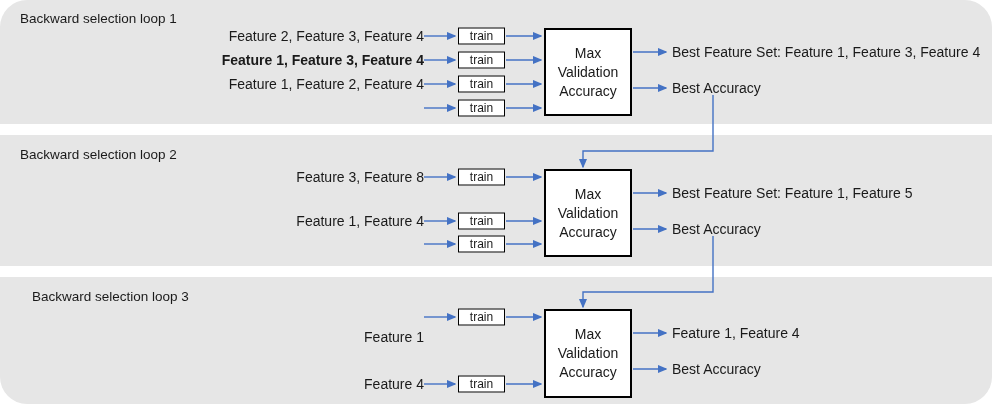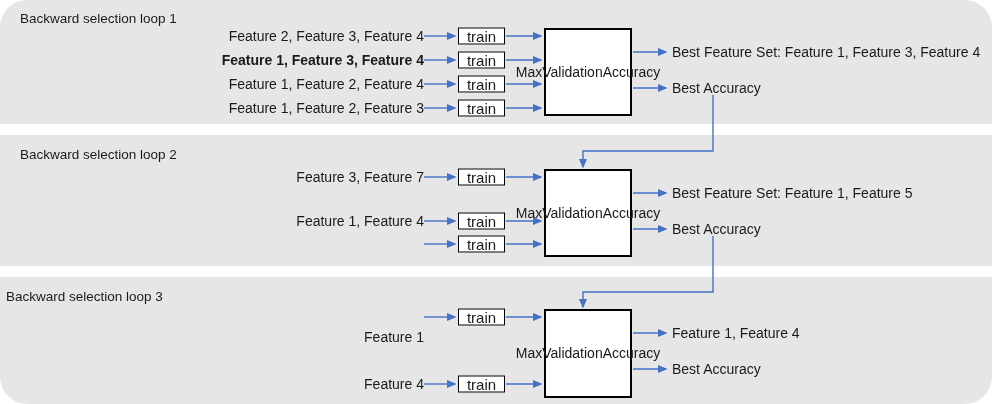--- a/index.html
+++ b/index.html
@@ -55,35 +55,35 @@
     transform: translateY(-50%);
   }
 
   .train-box {
     position: absolute;
     width: 47px;
     height: 17px;
     border: 1px solid #000000;
     background: #ffffff;
     box-sizing: border-box;
-    font-size: 15px;
+    font-size: 12px;
     color: #1a1a1a;
     text-align: center;
     line-height: 15px;
     transform: translateY(-50%);
   }
 
   .mva-box {
     position: absolute;
     width: 88px;
     border: 2px solid #000000;
     background: #ffffff;
     box-sizing: border-box;
     display: flex;
-    flex-direction: row;
+    flex-direction: column;
     align-items: center;
     justify-content: center;
     font-size: 14px;
     color: #1a1a1a;
     line-height: 19px;
     text-align: center;
   }
 
   svg.wires {
     position: absolute;
@@ -149,55 +149,54 @@
 
       <path d="M713,236 L713,292 L583,292 L583,307"></path>
     </g>
   </svg>
 
   <div class="loop-title" style="left:20px; top:12px;">Backward selection loop 1</div>
 
   <div class="feat-label" style="right:568px; top:36px;">Feature 2, Feature 3, Feature 4</div>
   <div class="feat-label" style="right:568px; top:60px;font-weight:bold;">Feature 1, Feature 3, Feature 4</div>
   <div class="feat-label" style="right:568px; top:84px;">Feature 1, Feature 2, Feature 4</div>
-  <div class="feat-label" style="right:568px; top:108px;">Feature 1, Feature 2, Feature 3</div>
 
   <div class="train-box" style="left:458px; top:36px;">train</div>
   <div class="train-box" style="left:458px; top:60px;">train</div>
   <div class="train-box" style="left:458px; top:84px;">train</div>
   <div class="train-box" style="left:458px; top:108px;">train</div>
 
   <div class="mva-box" style="left:544px; top:28px; height:88px;">
     <span>Max</span>
     <span>Validation</span>
     <span>Accuracy</span>
   </div>
 
   <div class="out-label" style="left:672px; top:52px;">Best Feature Set: Feature 1, Feature 3, Feature 4</div>
   <div class="out-label" style="left:672px; top:88px;">Best Accuracy</div>
 
   <div class="loop-title" style="left:20px; top:148px;">Backward selection loop 2</div>
 
-  <div class="feat-label" style="right:568px; top:177px;">Feature 3, Feature 7</div>
+  <div class="feat-label" style="right:568px; top:177px;">Feature 3, Feature 8</div>
   <div class="feat-label" style="right:568px; top:221px;">Feature 1, Feature 4</div>
 
   <div class="train-box" style="left:458px; top:177px;">train</div>
   <div class="train-box" style="left:458px; top:221px;">train</div>
   <div class="train-box" style="left:458px; top:244px;">train</div>
 
   <div class="mva-box" style="left:544px; top:169px; height:88px;">
     <span>Max</span>
     <span>Validation</span>
     <span>Accuracy</span>
   </div>
 
   <div class="out-label" style="left:672px; top:193px;">Best Feature Set: Feature 1, Feature 5</div>
   <div class="out-label" style="left:672px; top:229px;">Best Accuracy</div>
 
-  <div class="loop-title" style="left:6px; top:290px;">Backward selection loop 3</div>
+  <div class="loop-title" style="left:32px; top:290px;">Backward selection loop 3</div>
 
   <div class="feat-label" style="right:568px; top:317px;margin-top:20px;">Feature 1</div>
   <div class="feat-label" style="right:568px; top:384px;">Feature 4</div>
 
   <div class="train-box" style="left:458px; top:317px;">train</div>
   <div class="train-box" style="left:458px; top:384px;">train</div>
 
   <div class="mva-box" style="left:544px; top:309px; height:89px;">
     <span>Max</span>
     <span>Validation</span>

